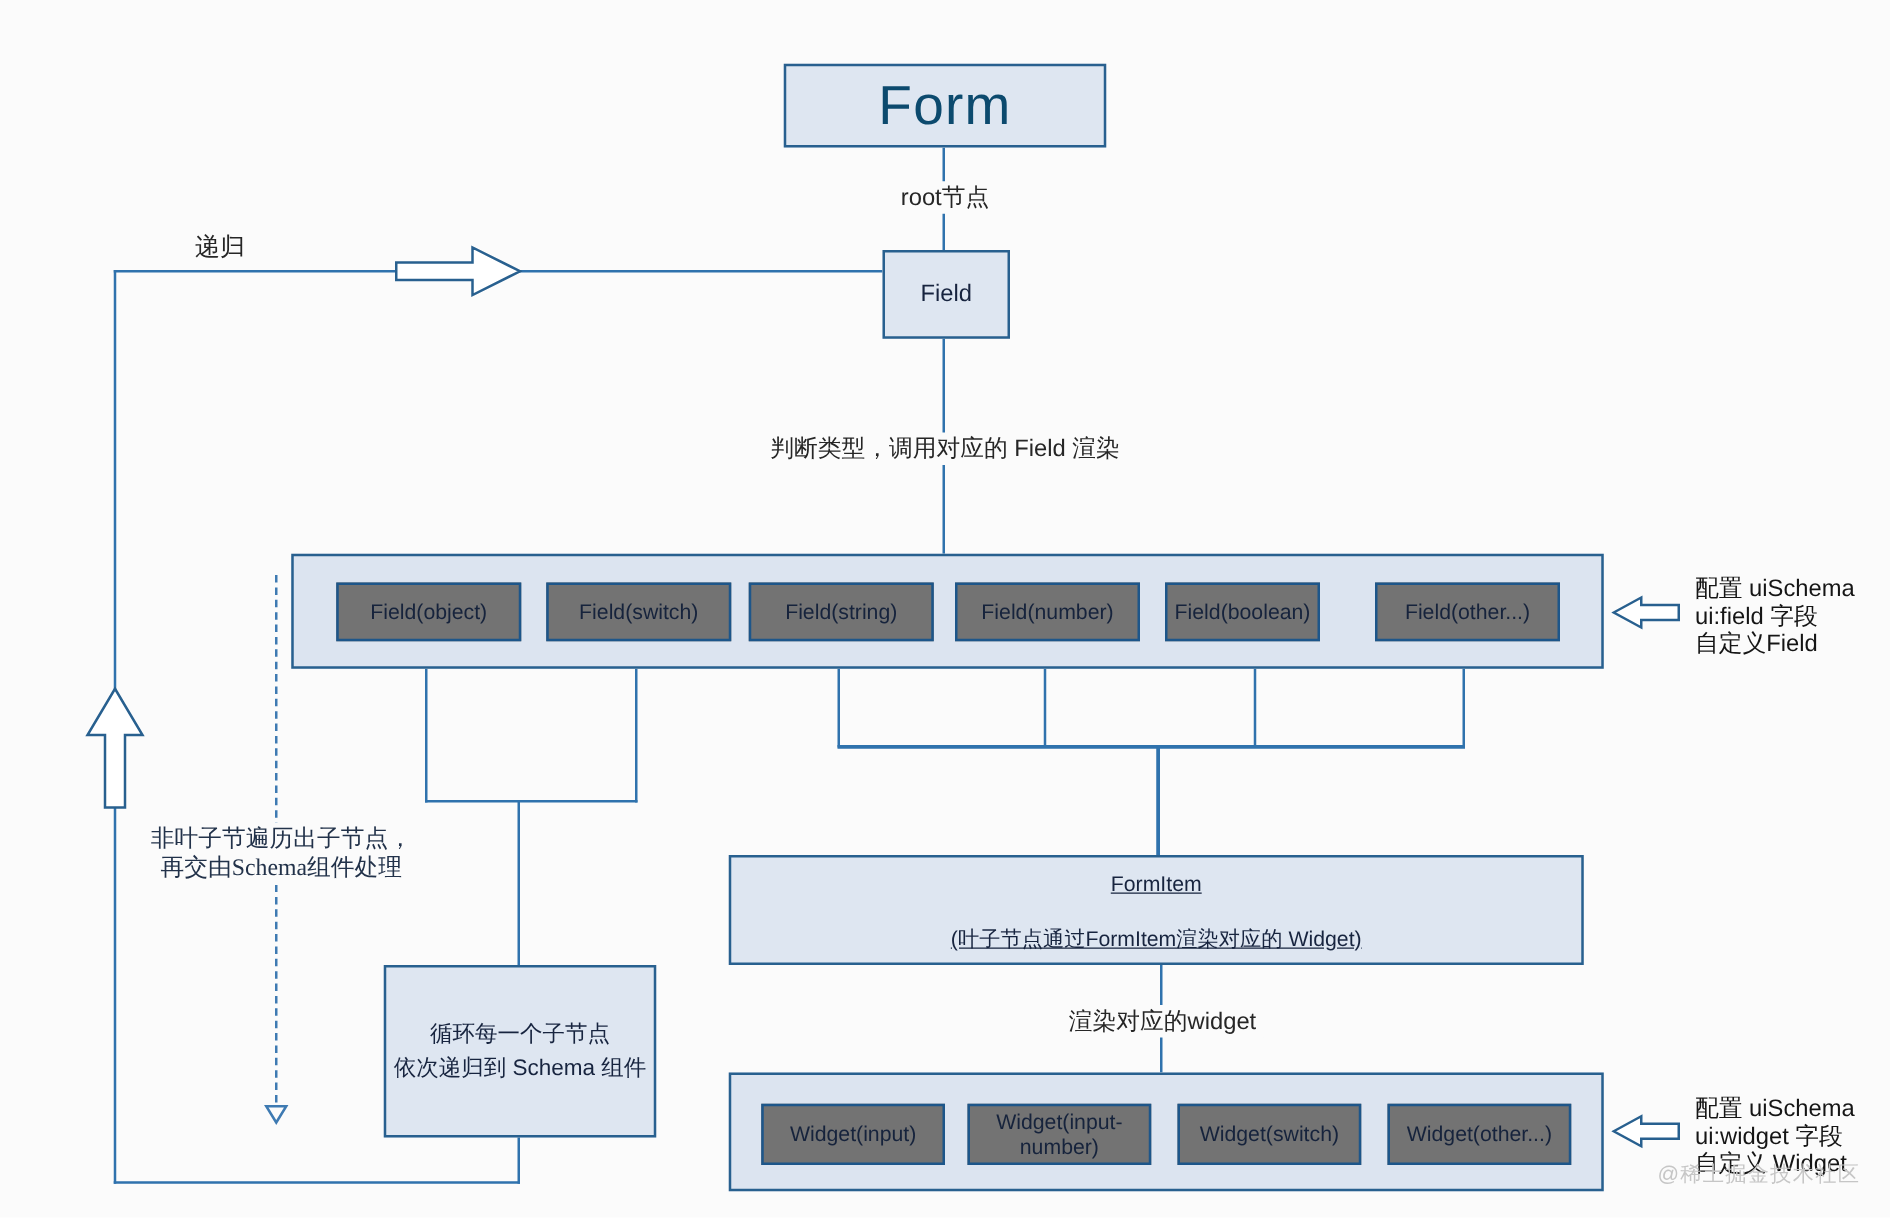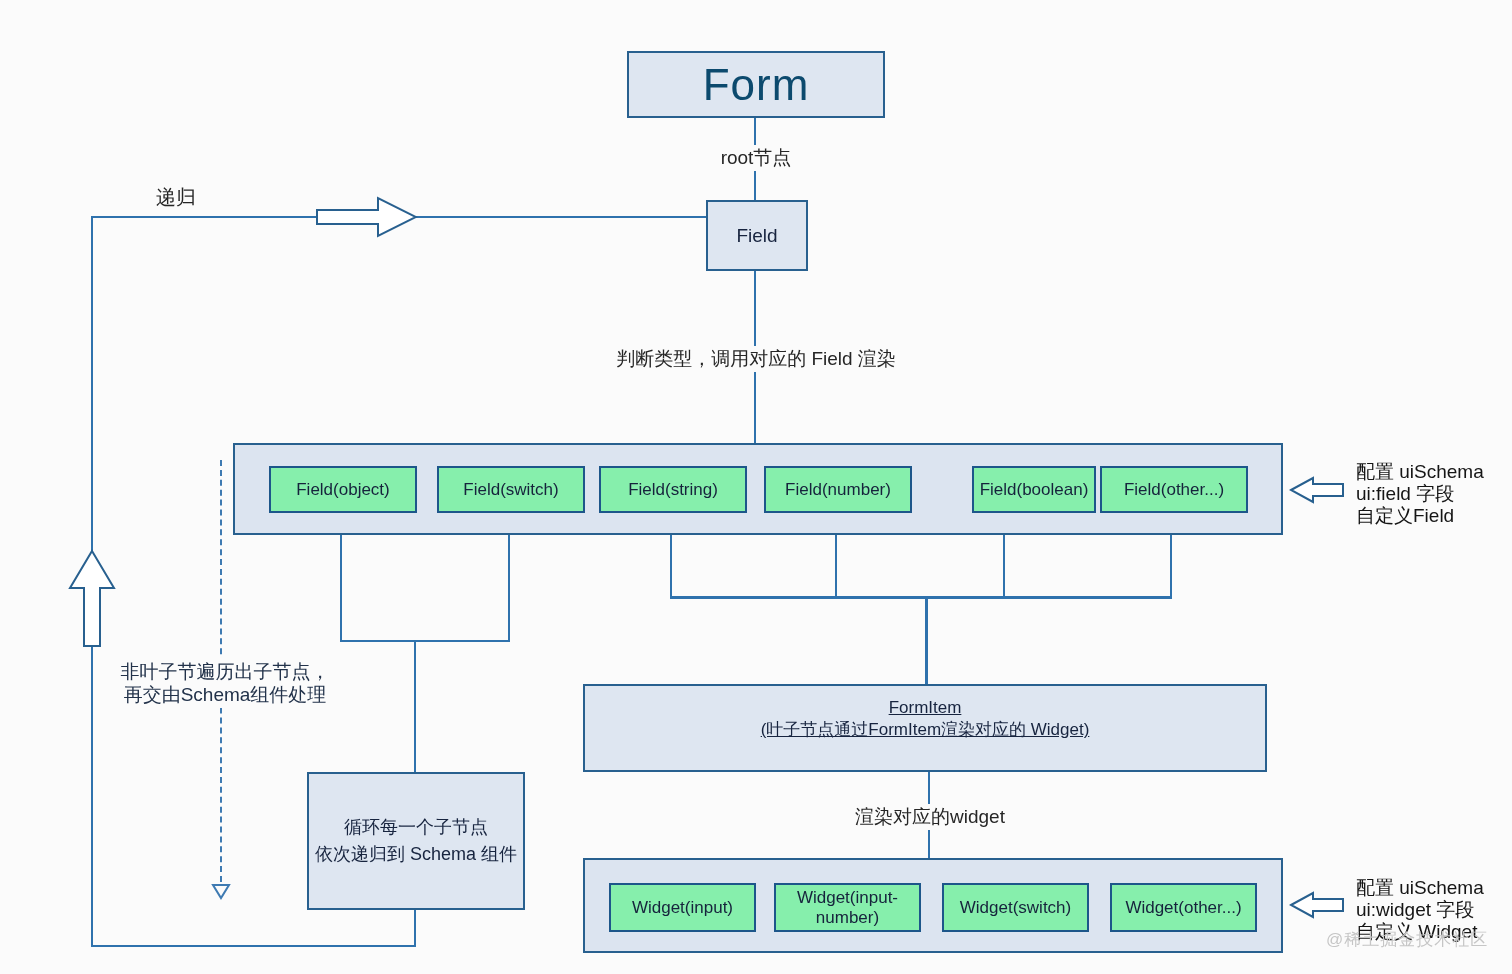--- a/index.html
+++ b/index.html
@@ -13,34 +13,34 @@
   .line { position:absolute; background:#2f72ad; }
   .dashed-v { position:absolute; width:0; border-left:2px dashed #3e7ab2; }
   .node {
     position:absolute; background:#dee6f1; border:2px solid #28608f;
     display:flex; align-items:center; justify-content:center; text-align:center;
   }
   .group {
     position:absolute; background:#dce4f0; border:2px solid #28608f;
   }
   .innerbox {
-    position:absolute; background:#86efac; border:2px solid #1d568a;
+    position:absolute; background:#737373; border:2px solid #1d568a;
     display:flex; align-items:center; justify-content:center; text-align:center;
     font-size:17px; line-height:1.15; color:#16233c; padding:0 6px;
   }
   .lbl {
     position:absolute; font-size:19px; color:#262626; white-space:nowrap;
     background:#fbfbfb; padding:0 6px;
   }
   .center-x { transform:translateX(-50%); }
   .form-title { font-size:44px; color:#0c4a6e; letter-spacing:1px; }
   .schema-title { font-size:19px; color:#17243f; }
   .formitem { flex-direction:column; justify-content:flex-start; font-size:17px;text-decoration:underline; }
   .formitem .t1 { margin-top:12px; }
-  .formitem .t2 { }
+  .formitem .t2 { margin-top:22px; }
   .loopbox { flex-direction:column; font-size:18px; line-height:27px; }
   .annot { position:absolute; font-size:19px; line-height:22px; color:#151515; white-space:nowrap; }
   .note {
     position:absolute; font-size:19px; line-height:23px; color:#22324a;
     text-align:center; background:#fbfbfb; white-space:nowrap; padding:2px 0;
   }
   .icon { position:absolute; display:block; }
   .watermark {
     position:absolute; font-size:17px; color:#c6c6c6; letter-spacing:1px;
     white-space:nowrap; z-index:12;
@@ -118,21 +118,21 @@
     </div>
     <div class="innerbox" style="left:202px; top:21px; width:148px; height:47px;">
       <span>Field(switch)</span>
     </div>
     <div class="innerbox" style="left:364px; top:21px; width:148px; height:47px;">
       <span>Field(string)</span>
     </div>
     <div class="innerbox" style="left:529px; top:21px; width:148px; height:47px;">
       <span>Field(number)</span>
     </div>
-    <div class="innerbox" style="left:697px; top:21px; width:124px; height:47px;margin-left:40px;">
+    <div class="innerbox" style="left:697px; top:21px; width:124px; height:47px;">
       <span>Field(boolean)</span>
     </div>
     <div class="innerbox" style="left:865px; top:21px; width:148px; height:47px;">
       <span>Field(other...)</span>
     </div>
   </div>
 
   <div class="node formitem" style="left:583px; top:684px; width:684px; height:88px;">
     <span class="t1">FormItem</span>
     <span class="t2">(叶子节点通过FormItem渲染对应的 Widget)</span>
@@ -156,21 +156,21 @@
   <div class="node loopbox" style="left:307px; top:772px; width:218px; height:138px;">
     <span>循环每一个子节点</span>
     <span>依次递归到 Schema 组件</span>
   </div>
 
   <span class="lbl center-x" style="left:756px; top:145px;">root节点</span>
   <span class="lbl center-x" style="left:756px; top:346px;">判断类型，调用对应的 Field 渲染</span>
   <span class="lbl" style="left:150px; top:184px; font-size:20px;">递归</span>
   <span class="lbl center-x" style="left:930px; top:804px;">渲染对应的widget</span>
 
-  <div class="note" style="left:105px; top:658px; width:240px;">
+  <div class="note" style="left:105px; top:658px; width:240px;font-family:Liberation Serif, serif;">
     <div>非叶子节遍历出子节点，</div>
     <div>再交由Schema组件处理</div>
   </div>
 
   <div class="annot" style="left:1356px; top:461px;">
     <div>配置 uiSchema</div>
     <div>ui:field 字段</div>
     <div>自定义Field</div>
   </div>
 

